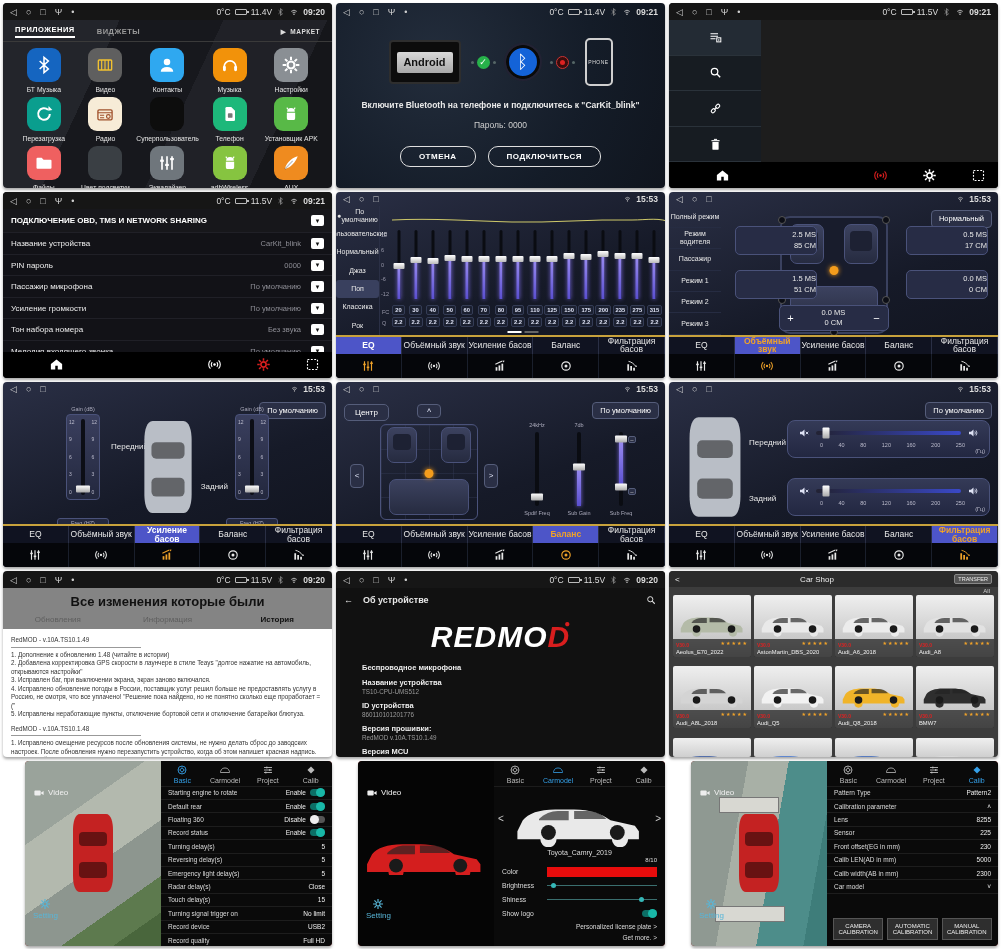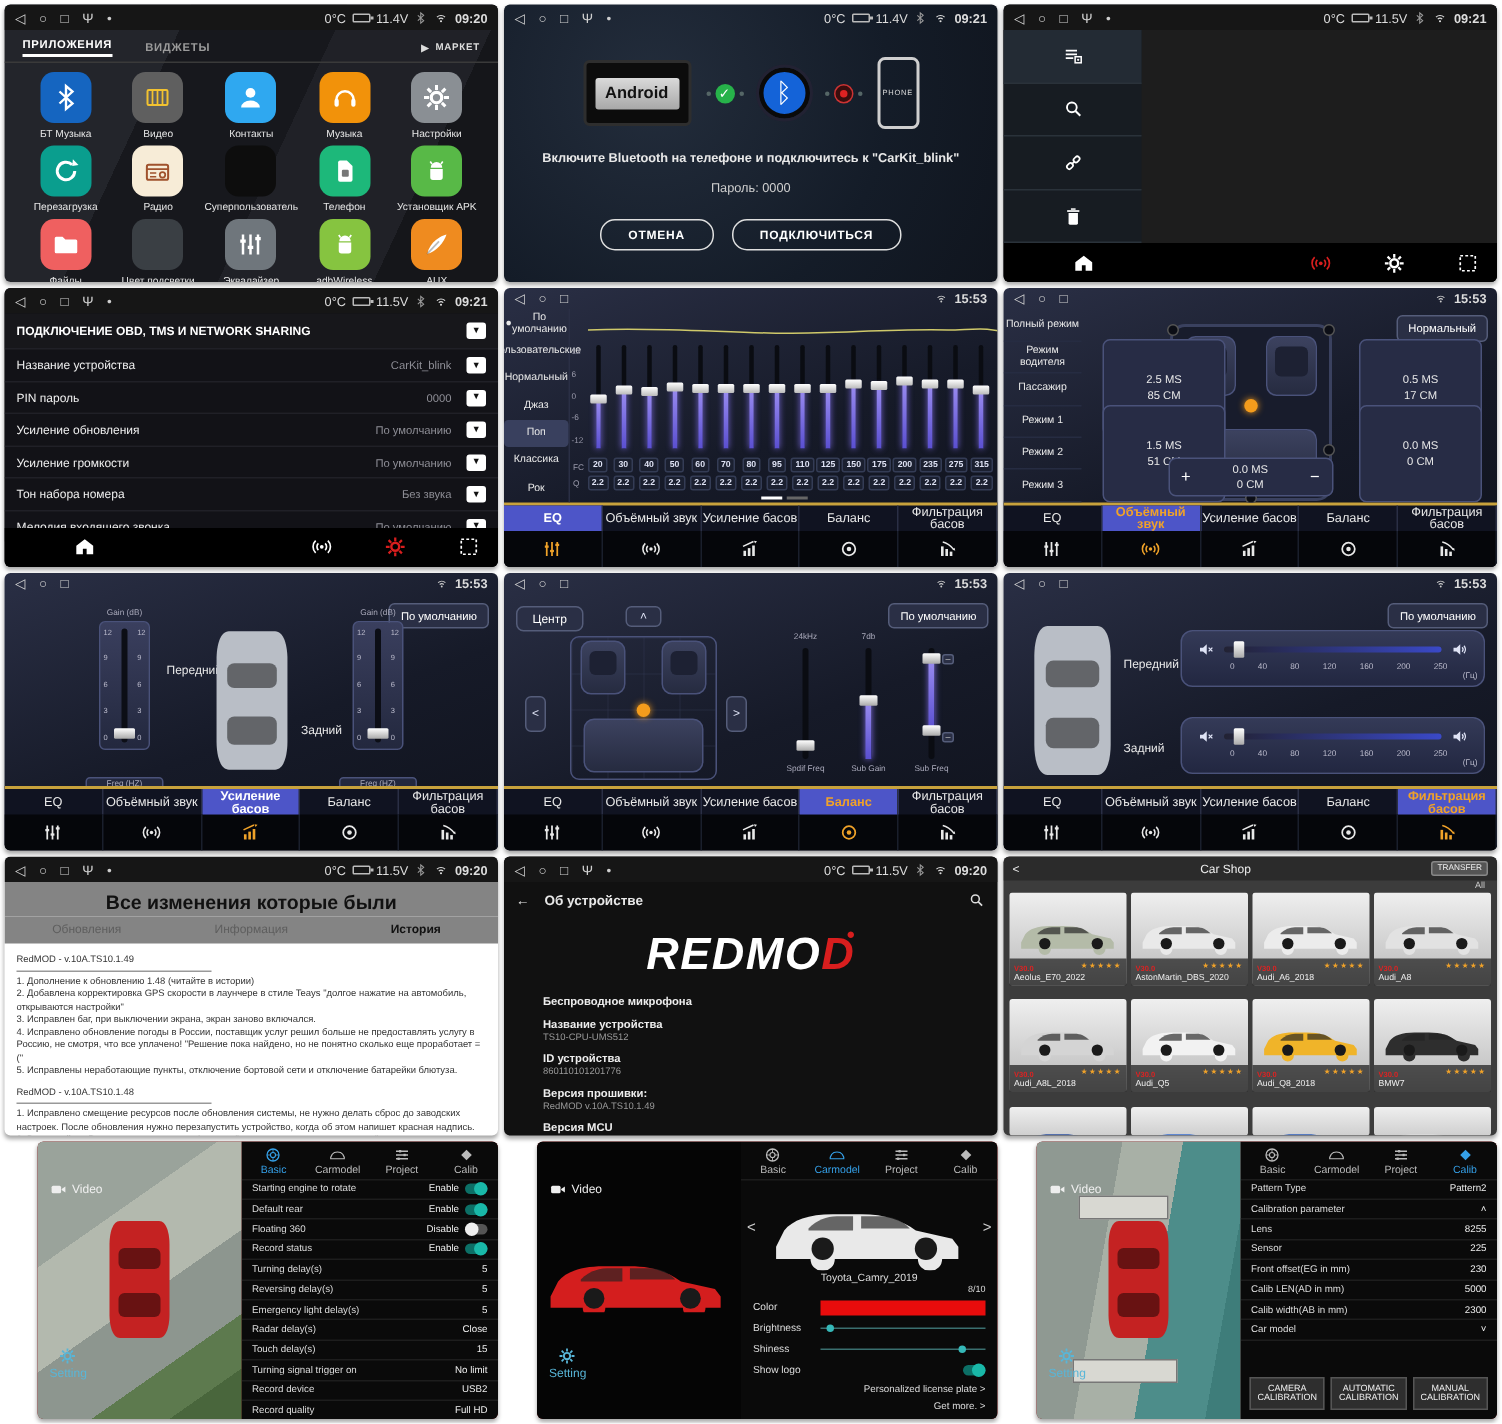--- a/index.html
+++ b/index.html
@@ -99,21 +99,21 @@
   .pgdots i { width:14px; height:2px; background:#666; } .pgdots i.on { background:#fff; }
   
   .c6side { position:absolute; left:0; top:0; bottom:0; width:52px; display:flex; flex-direction:column; font-size:7px; text-align:center; color:#e8e8e8; }
   .c6side div { flex:1; display:flex; align-items:center; justify-content:center; line-height:1.15; border-bottom:1px solid #262c42; }
   .seatpanel { position:absolute; left:50%; transform:translateX(-50%); top:10px; width:108px; height:118px; border:2px solid #3a415f; border-radius:10px; background:#181c2c; padding:6px; }
   .seat { position:absolute; width:34px; height:40px; background:linear-gradient(#3c425f,#262b40); border:1px solid #4a527a; border-radius:7px; }
   .seat:after { content:""; position:absolute; left:5px; right:5px; top:6px; bottom:12px; border-radius:4px; background:#1d2133; }
   .bench { position:absolute; left:8px; right:8px; bottom:6px; height:40px; background:linear-gradient(#3c425f,#262b40); border:1px solid #4a527a; border-radius:7px; }
   .odot { position:absolute; width:9px; height:9px; background:#f49c1c; border-radius:50%; box-shadow:0 0 5px #f49c1c; }
   .spk { position:absolute; width:8px; height:8px; background:#0c0e16; border:1px solid #555; border-radius:50%; }
-  .msbtn { position:absolute; width:82px; background:#272c45; border:1px solid #4a527a; border-radius:5px; text-align:center; font-size:7.5px; padding:21px 0; line-height:1.35; }
+  .msbtn { position:absolute; width:82px; background:#272c45; border:1px solid #4a527a; border-radius:5px; text-align:right; font-size:7.5px; padding:3px 0; line-height:1.35; }
   .cdelay { position:absolute; bottom:4px; left:50%; transform:translateX(-50%); width:110px; background:#272c45; border:1px solid #4a527a; border-radius:5px; display:flex; align-items:center; font-size:7.5px; }
   .cdelay .pm { width:22px; text-align:center; font-size:11px; color:#fff; }
   .cdelay .mid { flex:1; text-align:center; line-height:1.3; padding:2px 0; }
   
   .gslider { position:absolute; top:10px; width:44px; height:108px; }
   .gs-head { font-size:5.5px; color:#aab; text-align:center; }
   .gs-body { position:relative; margin:2px auto 0; width:34px; height:86px; background:linear-gradient(#3a3f5e,#23283e); border:1px solid #4a527a; border-radius:4px; }
   .gs-rail { position:absolute; left:50%; transform:translateX(-50%); top:4px; bottom:4px; width:4px; background:#0c0e16; border-radius:2px; }
   .gs-hd { position:absolute; left:50%; transform:translate(-50%,-50%); top:var(--p); width:14px; height:7px; background:linear-gradient(#fff,#aaa); border-radius:1px; }
   .gs-ticks { position:absolute; top:4px; bottom:4px; display:flex; flex-direction:column; justify-content:space-between; font-size:5px; color:#bbc; }
@@ -703,21 +703,21 @@
         <span class="ddbtn">▼</span>
       </div>
 
       <div class="c4r">
         <span>PIN пароль</span>
         <span class="val">0000</span>
         <span class="ddbtn">▼</span>
       </div>
 
       <div class="c4r">
-        <span>Усиление обновления</span>
+        <span>Пассажир микрофона</span>
         <span class="val">По умолчанию</span>
         <span class="ddbtn">▼</span>
       </div>
 
       <div class="c4r">
         <span>Усиление громкости</span>
         <span class="val">По умолчанию</span>
         <span class="ddbtn">▼</span>
       </div>
 

